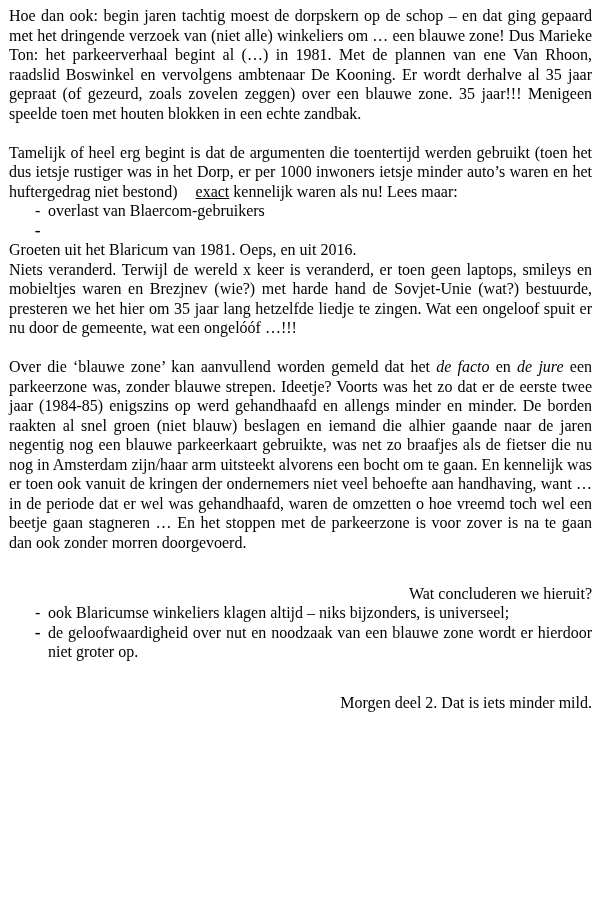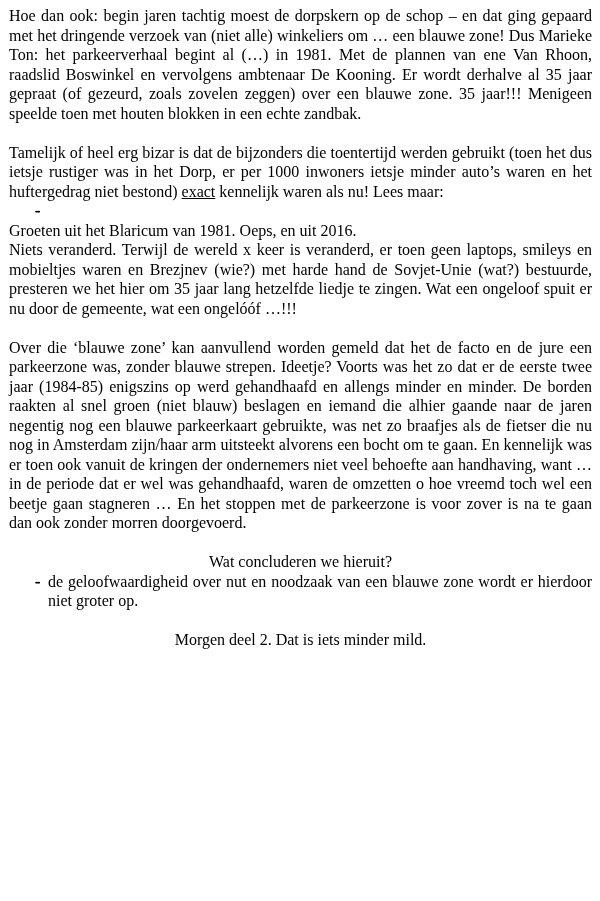--- a/index.html
+++ b/index.html
@@ -21,27 +21,28 @@
     width: 600px;
     height: 901px;
     padding: 6px 8px 0 9px;
     border-radius: 32px;
   }
   .para {
     margin: 0;
     text-align: justify;
   }
   .para.no-justify {
-    text-align: center;
+    text-align: right;
+    margin-top: 12px;
   }
   .gap {
     height: 19.5px;
   }
-  .u { text-decoration: underline; }
-  .i { }
+  .u { text-decoration: underline; margin-left: 14px; }
+  .i { font-style: italic; }
   .bullet-list { margin: 0; }
   .bullet-item {
     position: relative;
     margin: 0;
     padding-left: 39px;
     text-align: justify;
   }
   .bullet-item > .marker {
     position: absolute;
     left: 26px;
@@ -50,25 +51,26 @@
 </style>
 </head>
 <body>
 
 <div class="page">
 
   <p class="para">Hoe dan ook: begin jaren tachtig moest de dorpskern op de schop – en dat ging gepaard met het dringende verzoek van (niet alle) winkeliers om … een blauwe zone! Dus Marieke Ton: het parkeerverhaal begint al (…) in 1981. Met de plannen van ene Van Rhoon, raadslid Boswinkel en vervolgens ambtenaar De Kooning. Er wordt derhalve al 35 jaar gepraat (of gezeurd, zoals zovelen zeggen) over een blauwe zone. 35 jaar!!! Menigeen speelde toen met houten blokken in een echte zandbak.</p>
 
   <div class="gap"></div>
 
-  <p class="para"><span>Tamelijk of heel erg bizar is dat de bijzonders die toentertijd werden gebruikt (toen het dus ietsje rustiger was in het Dorp, er per 1000 inwoners ietsje minder auto’s waren en het huftergedrag niet bestond) </span><span class="u">exact</span><span> kennelijk waren als nu! Lees maar:</span></p>
+  <p class="para"><span>Tamelijk of heel erg begint is dat de argumenten die toentertijd werden gebruikt (toen het dus ietsje rustiger was in het Dorp, er per 1000 inwoners ietsje minder auto’s waren en het huftergedrag niet bestond) </span><span class="u">exact</span><span> kennelijk waren als nu! Lees maar:</span></p>
 
   <div class="bullet-list">
     <div class="bullet-item no-justify">
       <span class="marker">-</span>
+      <span>overlast van Blaercom-gebruikers</span>
     </div>
     <div class="bullet-item no-justify">
       <span class="marker">-</span>
     </div>
     <div class="bullet-item no-justify">
       <span class="marker">-</span>
     </div>
   </div>
 
   <div class="gap"></div>
@@ -79,20 +81,21 @@
 
   <p class="para"><span>Over die ‘blauwe zone’ kan aanvullend worden gemeld dat het </span><span class="i">de facto</span><span> en </span><span class="i">de jure</span><span> een parkeerzone was, zonder blauwe strepen. Ideetje? Voorts was het zo dat er de eerste twee jaar (1984-85) enigszins op werd gehandhaafd en allengs minder en minder. De borden raakten al snel groen (niet blauw) beslagen en iemand die alhier gaande naar de jaren negentig nog een blauwe parkeerkaart gebruikte, was net zo braafjes als de fietser die nu nog in Amsterdam zijn/haar arm uitsteekt alvorens een bocht om te gaan. En kennelijk was er toen ook vanuit de kringen der ondernemers niet veel behoefte aan handhaving, want … in de periode dat er wel was gehandhaafd, waren de omzetten o hoe vreemd toch wel een beetje gaan stagneren … En het stoppen met de parkeerzone is voor zover is na te gaan dan ook zonder morren doorgevoerd.</span></p>
 
   <div class="gap"></div>
 
   <p class="para no-justify">Wat concluderen we hieruit?</p>
 
   <div class="bullet-list">
     <div class="bullet-item">
       <span class="marker">-</span>
+      <span>ook Blaricumse winkeliers klagen altijd – niks bijzonders, is universeel;</span>
     </div>
     <div class="bullet-item">
       <span class="marker">-</span>
     </div>
     <div class="bullet-item">
       <span class="marker">-</span>
       <span>de geloofwaardigheid over nut en noodzaak van een blauwe zone wordt er hierdoor niet groter op.</span>
     </div>
   </div>
 

